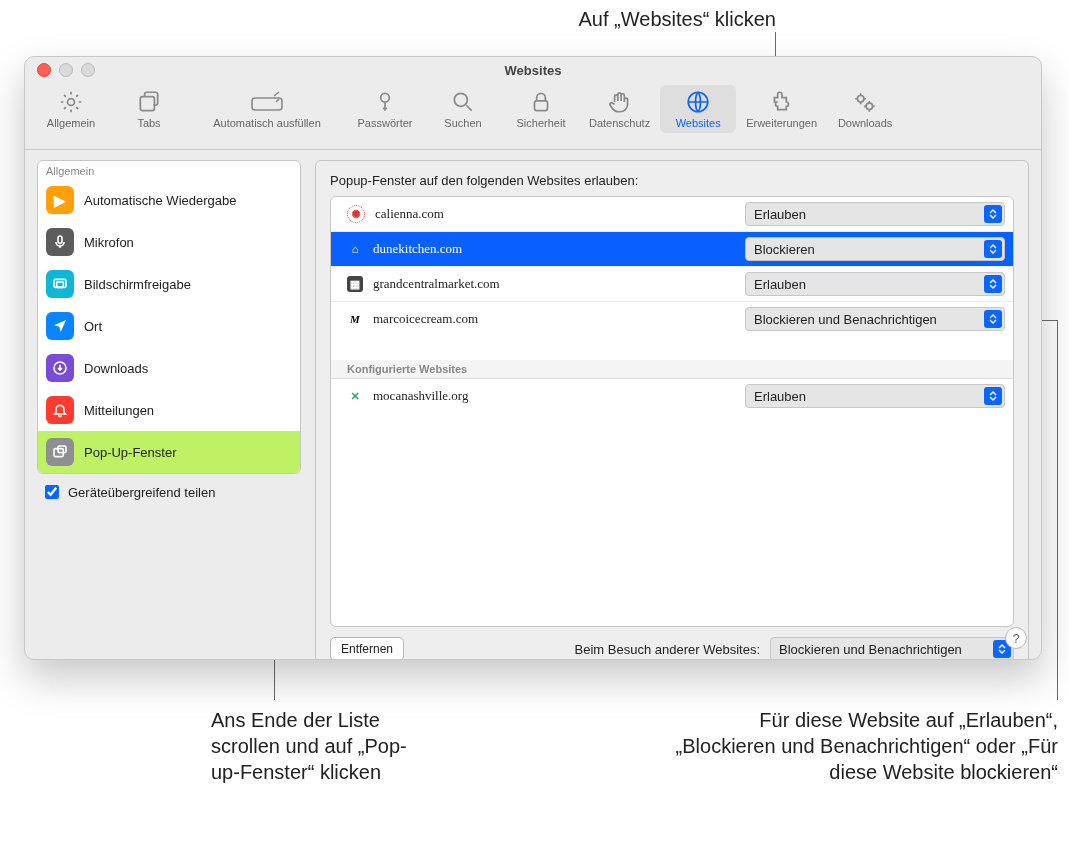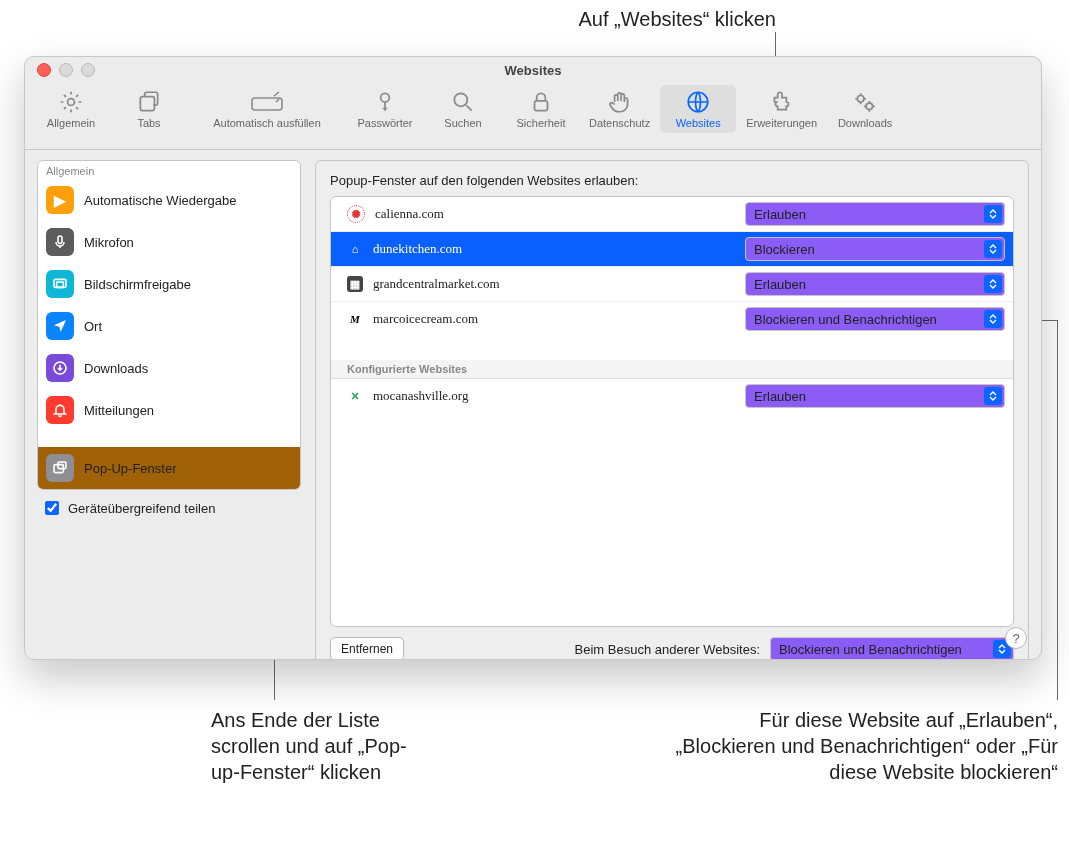--- a/index.html
+++ b/index.html
@@ -109,21 +109,21 @@
   color: #888;
   padding: 4px 8px 2px 8px;
 }
 .sidebar-row {
   display: flex;
   align-items: center;
   gap: 10px;
   height: 42px;
   padding: 0 8px;
 }
-.sidebar-row.selected { background: #a16207; margin-top: 16px; }
+.sidebar-row.selected { background: #bef264; }
 .sidebar-icon {
   width: 28px; height: 28px; border-radius: 6px;
   display: flex; align-items: center; justify-content: center;
   color: #fff; font-size: 16px;
   flex-shrink: 0;
 }
 .sidebar-row span { font-size: 13px; }
 .share-row { display:flex; align-items:center; gap:6px; padding-left:4px; font-size:13px;}
 .share-row input { width:14px; height:14px; accent-color:#0a66ff; }
 
@@ -163,21 +163,21 @@
 .favicon {
   width: 16px; height: 16px; border-radius: 3px; margin-right: 10px;
   display:inline-flex; align-items:center; justify-content:center;
   font-size:11px; font-weight:700;
   flex-shrink: 0;
 }
 .domain { flex: 1 1 auto; font-size: 13px; font-family: Liberation Serif, serif; }
 .picker {
   width: 248px;
   height: 22px;
-  background: #8b5cf6;
+  background: #e5e5e5;
   border: 1px solid #c6c6c6;
   border-radius: 4px;
   display: flex;
   align-items: center;
   justify-content: space-between;
   padding: 0 2px 0 8px;
   font-size: 13px;
   color: #222;
 }
 .picker .arrows {

